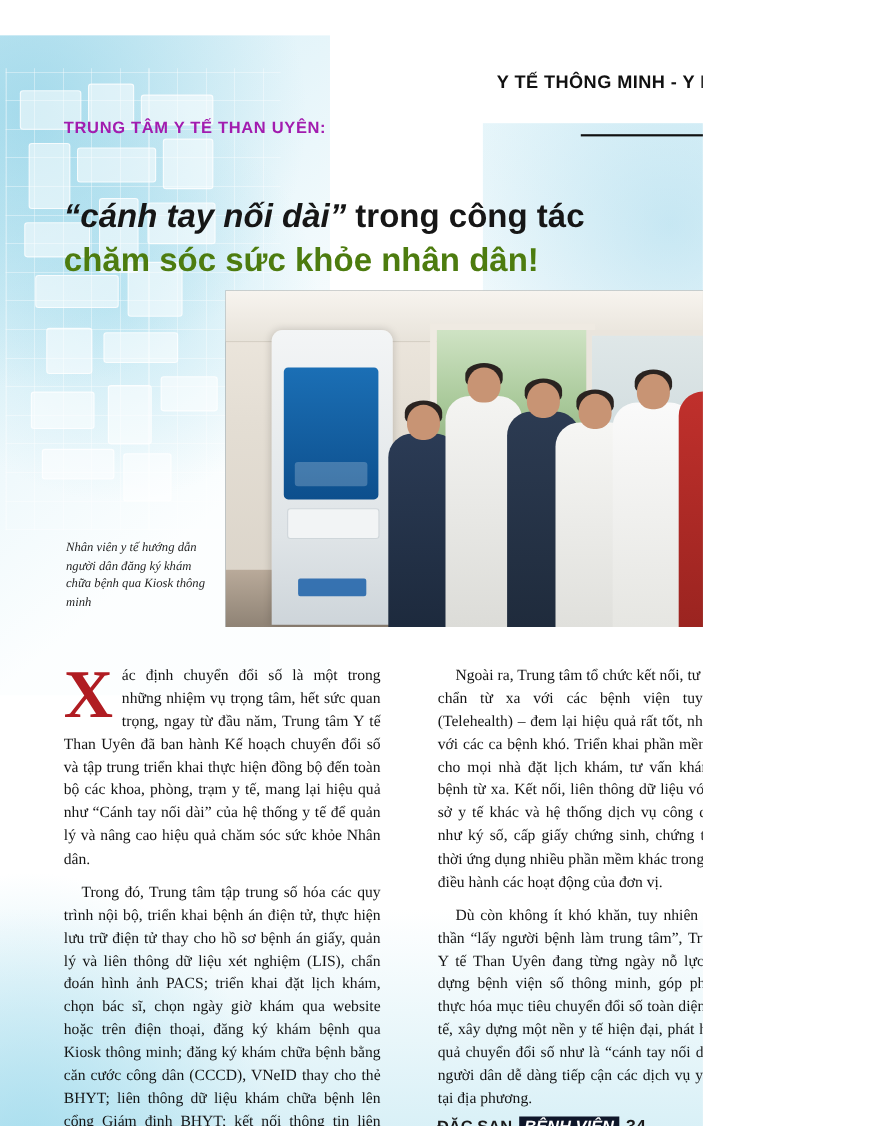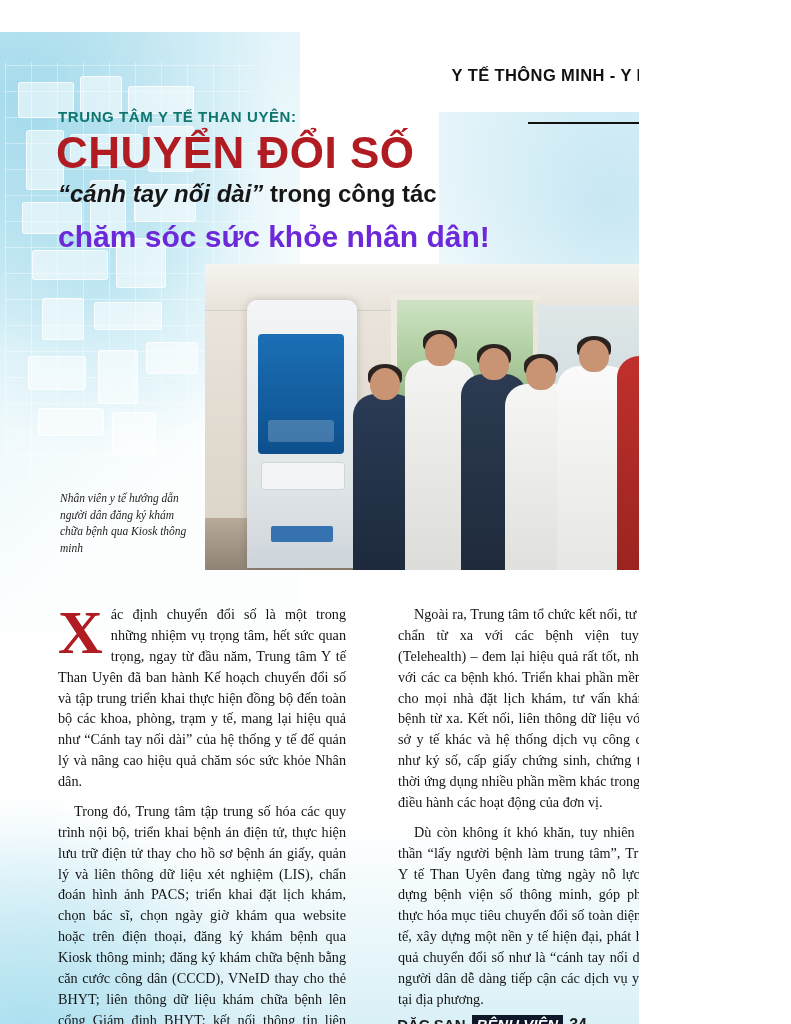--- a/index.html
+++ b/index.html
@@ -114,51 +114,51 @@
   }
 
   
   .kicker {
     position: absolute;
     left: 58px; top: 76px;
     font-family: "Liberation Sans", sans-serif;
     font-weight: bold;
     font-size: 15px;
     letter-spacing: .6px;
-    color: #0f766e;
+    color: #a21caf;
   }
   .title-main {
     position: absolute;
     left: 56px; top: 98px;
     font-family: "Liberation Sans", sans-serif;
     font-weight: bold;
     font-size: 44px;
     letter-spacing: .5px;
     color: #b01c22;
     line-height: 1.05;
   }
   .title-sub1 {
     position: absolute;
     left: 58px; top: 148px;
     font-family: "Liberation Sans", sans-serif;
-    font-size: 24px;
+    font-size: 30px;
     font-weight: bold;
     color: #161616;
     line-height: 1.15;
   }
   .title-sub1 .ital {
     font-style: italic;
   }
   .title-sub2 {
     position: absolute;
     left: 58px; top: 188px;
     font-family: "Liberation Sans", sans-serif;
     font-size: 30px;
     font-weight: bold;
-    color: #6d28d9;
+    color: #4d7c0f;
   }
 
   
   .photo {
     position: absolute;
     left: 205px; top: 232px;
     width: 530px; height: 306px;
     overflow: hidden;
     background: #6d7c84;
   }
@@ -324,21 +324,20 @@
     <span class="header-title">Y TẾ THÔNG MINH - Y HỌC HIỆN ĐẠI</span>
     <div class="header-rule"></div>
     <div class="flag">
       <span class="cross-v"></span>
       <span class="cross-h"></span>
     </div>
     
   </div>
 
   <div class="kicker">TRUNG TÂM Y TẾ THAN UYÊN:</div>
-  <div class="title-main">CHUYỂN ĐỔI SỐ</div>
   <div class="title-sub1">
     <span class="ital">“cánh tay nối dài”</span><span> trong công tác</span>
   </div>
   <div class="title-sub2">chăm sóc sức khỏe nhân dân!</div>
 
   <div class="photo">
     <div class="ph-wall"></div>
     <div class="ph-ceiling"></div>
     <div class="ph-window"></div>
     <div class="ph-door"></div>

